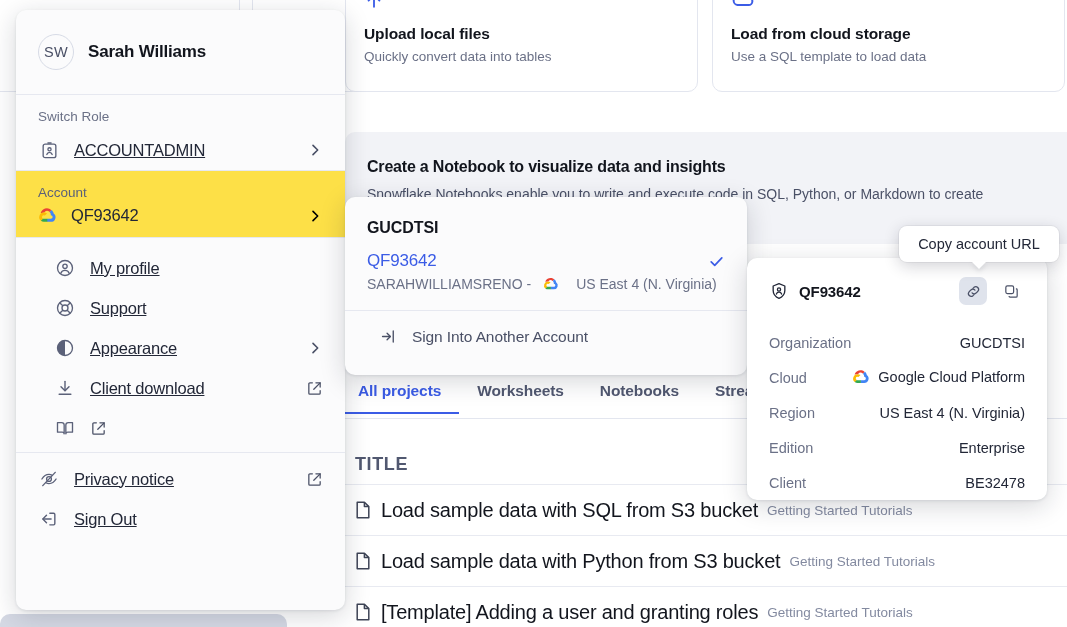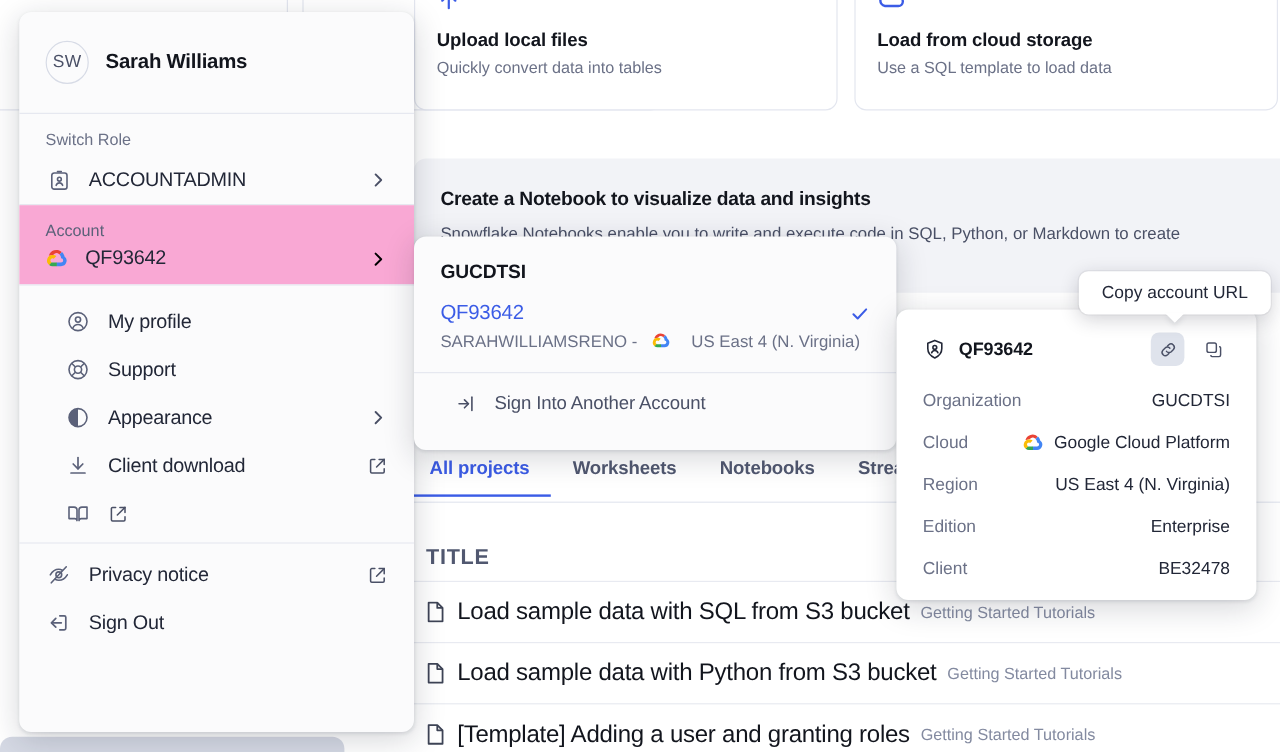--- a/index.html
+++ b/index.html
@@ -64,25 +64,25 @@
     display: flex; align-items: center; justify-content: center;
     font-size: 14.5px; letter-spacing: .3px;
   }
   .um-name { font-size: 17px; font-weight: bold; color: #12151d; letter-spacing: -0.2px; }
   .um-div { height: 1px; background: #e6e8f0; }
   .um-sect-label { font-size: 13.5px; color: #6b7187; padding: 14px 22px 6px 22px; }
   .um-row {
     display: flex; align-items: center; gap: 14px;
     padding: 9px 22px 9px 22px; height: 40px;
   }
-  .um-row .lbl { font-size: 16.5px; color: #222737; flex: 1; letter-spacing: -0.2px; }
+  .um-row .lbl { font-size: 16.5px; color: #222737; flex: 1; letter-spacing: -0.2px; text-decoration: underline; }
   .um-row .ico { width: 22px; height: 22px; display: flex; align-items: center; justify-content: center; color: #5b6179; }
   .um-row .chev { color: #4a5066; display: flex; }
   .um-row .ext { color: #4a5066; display: flex; }
-  .um-acct { background: #f9a8d4; padding-top: 2px; padding-bottom: 12px; }
+  .um-acct { background: #fde047; padding-top: 2px; padding-bottom: 12px; }
   .um-acct .acct-label { font-size: 13.5px; color: #5b6179; padding: 12px 22px 2px 22px; }
   .um-acct .acct-row { display: flex; align-items: center; gap: 14px; padding: 4px 22px 0 22px; }
   .um-acct .acct-name { font-size: 16.5px; color: #222737; flex: 1; letter-spacing: -0.2px; }
   .um-list { padding: 10px 0 4px 16px; }
   .um-list2 { padding: 6px 0 10px 0; }
 
   
   .acct-menu {
     position: absolute; left: 345px; top: 197px; width: 402px; height: 178px;
     background: #fbfbfc; border-radius: 10px;
@@ -104,21 +104,21 @@
     position: absolute; left: 747px; top: 258px; width: 300px; height: 242px;
     background: #ffffff; border-radius: 10px;
     box-shadow: 0 6px 26px rgba(23,27,45,.18), 0 1px 3px rgba(23,27,45,.10);
     padding: 18px 22px;
   }
   .ac-head { display: flex; align-items: center; gap: 10px; height: 30px; }
   .ac-head .name { font-size: 15px; font-weight: bold; color: #12151d; flex: 1; letter-spacing: -0.1px; }
   .ac-btn { width: 28px; height: 28px; border-radius: 7px; display: flex; align-items: center; justify-content: center; color: #4a5066; }
   .ac-btn.active { background: #dfe3ec; }
   .ac-rows { margin-top: 10px; }
-  .ac-row { display: flex; align-items: center; height: 35px; }
+  .ac-row { display: flex; align-items: flex-end; height: 35px; }
   .ac-key { font-size: 14.5px; color: #6b7187; flex: 1; }
   .ac-val { font-size: 14.5px; color: #222737; display: flex; align-items: center; gap: 8px; }
 
   .tooltip {
     position: absolute; left: 899px; top: 226px; width: 160px; height: 36px;
     background: #ffffff; border-radius: 8px;
     box-shadow: 0 4px 16px rgba(23,27,45,.20), 0 0 0 1px rgba(23,27,45,.05);
     display: flex; align-items: center; justify-content: center;
     font-size: 14.5px; color: #222737;
   }

